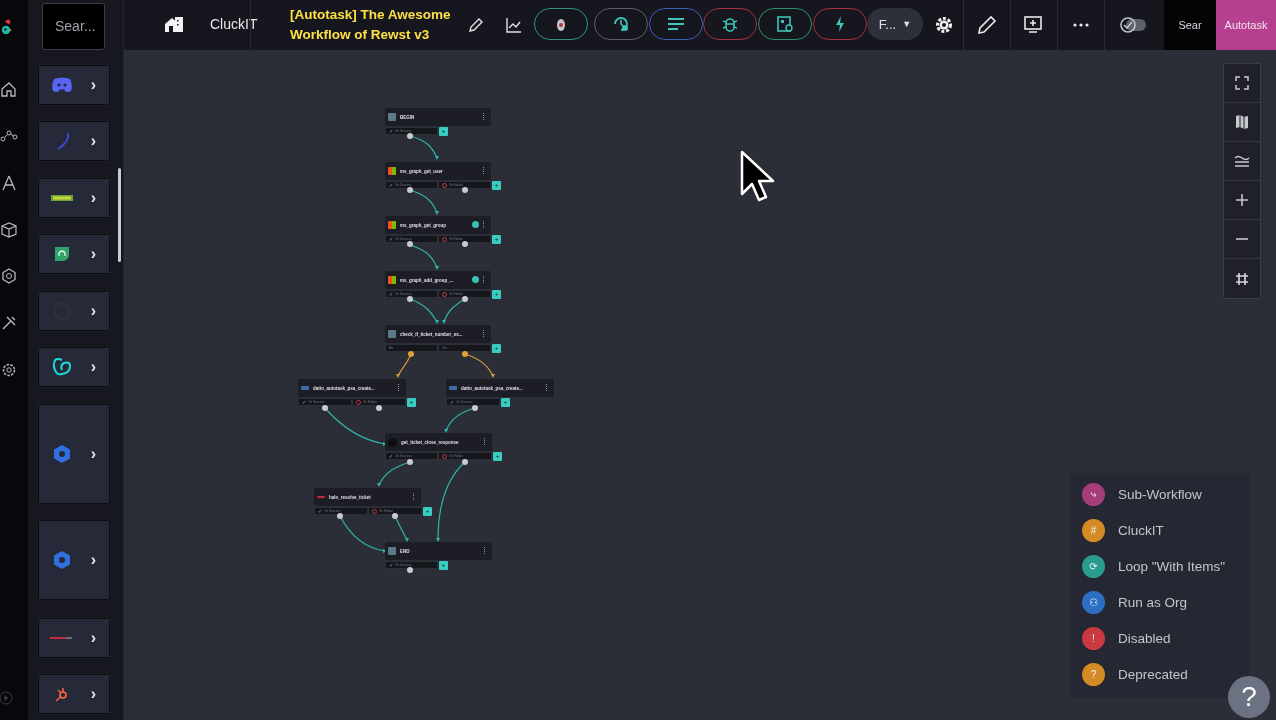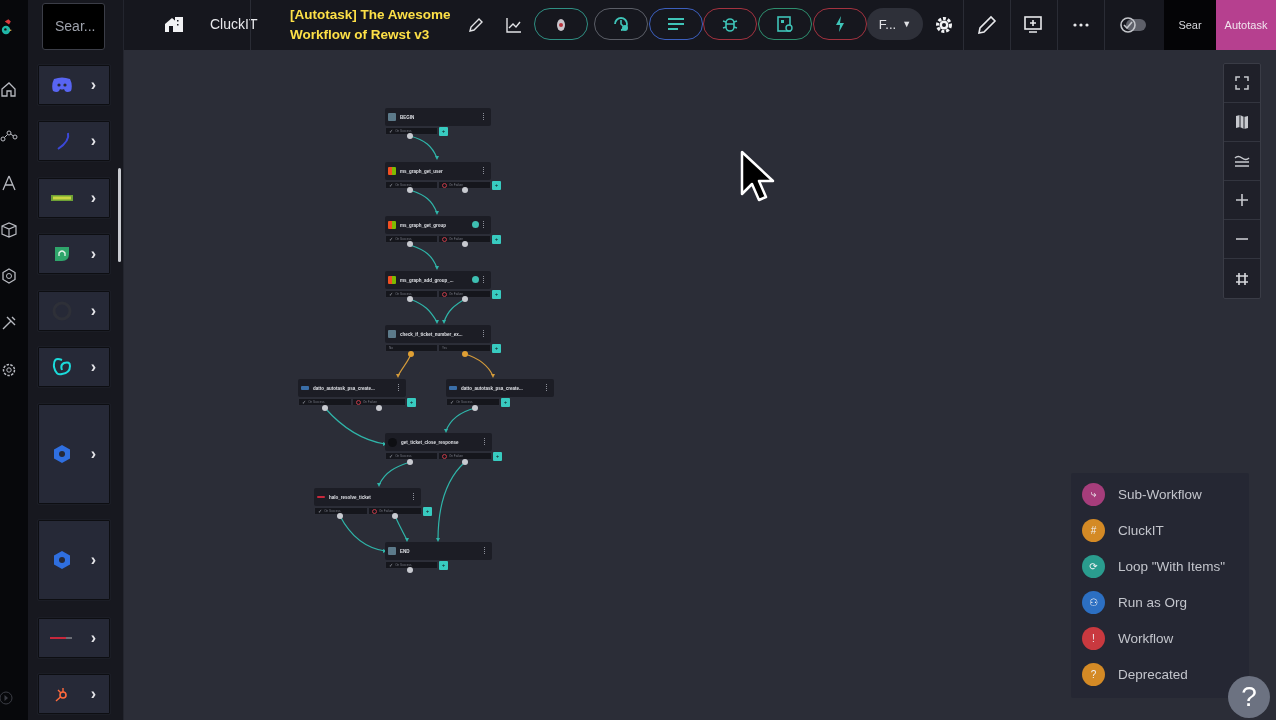--- a/index.html
+++ b/index.html
@@ -589,21 +589,21 @@
     <div class="legend-item" style="top:81px">
       <span class="lg-dot" style="background:#2a9c8e">⟳</span>
       <span>Loop "With Items"</span>
     </div>
     <div class="legend-item" style="top:117px">
       <span class="lg-dot" style="background:#2c6fc2">⚇</span>
       <span>Run as Org</span>
     </div>
     <div class="legend-item" style="top:153px">
       <span class="lg-dot" style="background:#c9393f">!</span>
-      <span>Workflow</span>
+      <span>Disabled</span>
     </div>
     <div class="legend-item" style="top:189px">
       <span class="lg-dot" style="background:#d48a25">?</span>
       <span>Deprecated</span>
     </div>
   </div>
 
   <div class="help">?</div>
 
   <svg class="cursor" viewBox="0 0 40 60">

